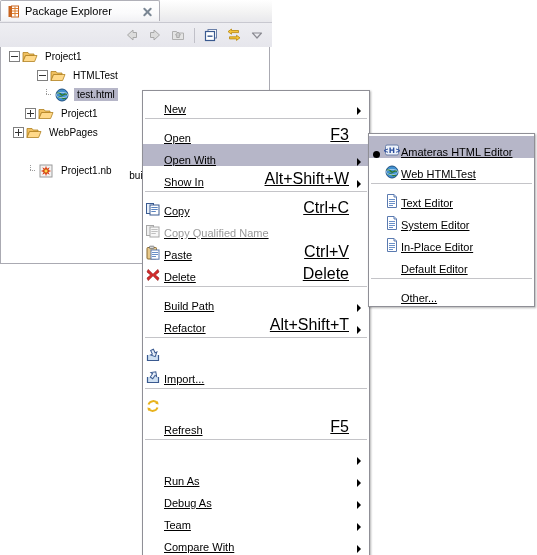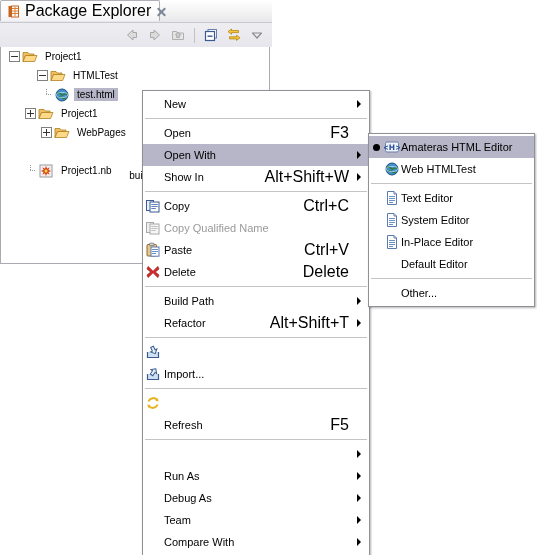--- a/index.html
+++ b/index.html
@@ -24,21 +24,21 @@
     background:linear-gradient(to bottom,#ffffff 0%,#f3f3f3 55%,#e8e8ec 100%);
   }
   .tab{
     position:absolute;left:0;top:0;height:21px;width:160px;
     background:linear-gradient(to bottom,#ffffff 0%,#fbfbfc 60%,#f2f2f5 100%);
     border:1px solid #b0b0b8;border-bottom:none;
     border-radius:2px 2px 0 0;
     display:flex;align-items:center;gap:5px;
     padding:0 6px;box-sizing:border-box;
   }
-  .tab-title{font-size:16px;color:#000;white-space:nowrap;}
+  .tab-title{font-size:11px;color:#000;white-space:nowrap;}
   .tab-close{margin-left:auto;width:11px;height:11px;position:relative;}
   .tab-close:before,.tab-close:after{
     content:"";position:absolute;left:0;top:5px;width:11px;height:2px;
     background:#7b8794;border-radius:1px;
   }
   .tab-close:before{transform:rotate(45deg);}
   .tab-close:after{transform:rotate(-45deg);}
 
   
   .pkg-icon{width:13px;height:13px;position:relative;flex:0 0 auto;}
@@ -93,22 +93,22 @@
     position:absolute;background:#ffffff;
     border:1px solid #8f8f96;
     box-shadow:1px 1px 2px rgba(0,0,0,.30);
     padding:2px 0;box-sizing:border-box;
     font-size:11px;
   }
   #ctxmenu{left:142px;top:90px;width:228px;}
   #submenu{left:368px;top:133px;width:167px;}
 
   .mi{
-    position:relative;height:22px;display:flex;align-items:center;
-    padding:0 4px 0 0;box-sizing:border-box;cursor:default;
+    position:relative;height:22px;display:flex;align-items:flex-end;
+    padding:0 4px 0 0;box-sizing:border-box;cursor:default;text-decoration:underline;
   }
   .mi.hi{background:#b6b6c8;}
   .mi-icon{width:20px;min-width:20px;height:16px;display:flex;align-items:center;justify-content:center;flex:0 0 auto;}
   .mi-label{flex:1 1 auto;white-space:nowrap;padding-left:1px;}
   .mi.disabled .mi-label{color:#9a9a9a;}
   .mi-accel{color:#000;white-space:nowrap;padding-right:4px;font-size:16px;}
   .mi-arrow{
     width:12px;flex:0 0 auto;display:flex;align-items:center;justify-content:center;
   }
   .mi-arrow span{
@@ -227,21 +227,21 @@
       <span class="twist closed"></span>
       <span class="ticon">
         <svg width="16" height="16" viewBox="0 0 16 16">
           <path d="M1 12.5 L1 3.5 L6 3.5 L7.2 5 L12 5 L12 6.5 L3.6 6.5 L1 12.5Z" fill="#f0c060" stroke="#b08020" stroke-width=".8"></path>
           <path d="M3.6 6.5 L15 6.5 L12.6 12.5 L1 12.5 Z" fill="#ffd98a" stroke="#b08020" stroke-width=".8"></path>
         </svg>
       </span>
       <span class="tlabel">Project1</span>
     </div>
 
-    <div class="trow" style="padding-left:40px;">
+    <div class="trow" style="padding-left:12px;">
       <span class="twist closed"></span>
       <span class="ticon">
         <svg width="16" height="16" viewBox="0 0 16 16">
           <path d="M1 12.5 L1 3.5 L6 3.5 L7.2 5 L12 5 L12 6.5 L3.6 6.5 L1 12.5Z" fill="#f0c060" stroke="#b08020" stroke-width=".8"></path>
           <path d="M3.6 6.5 L15 6.5 L12.6 12.5 L1 12.5 Z" fill="#ffd98a" stroke="#b08020" stroke-width=".8"></path>
         </svg>
       </span>
       <span class="tlabel">WebPages</span>
     </div>
 

